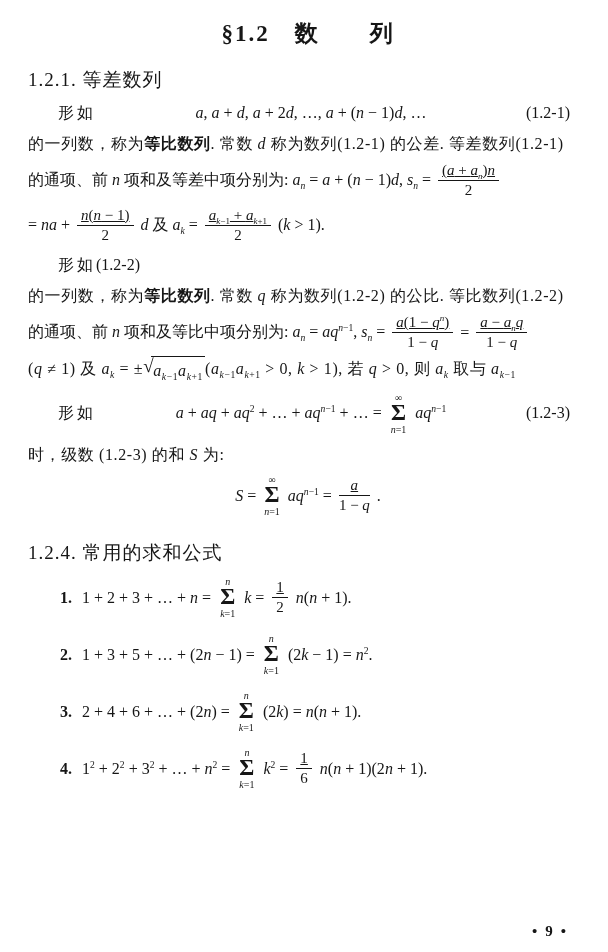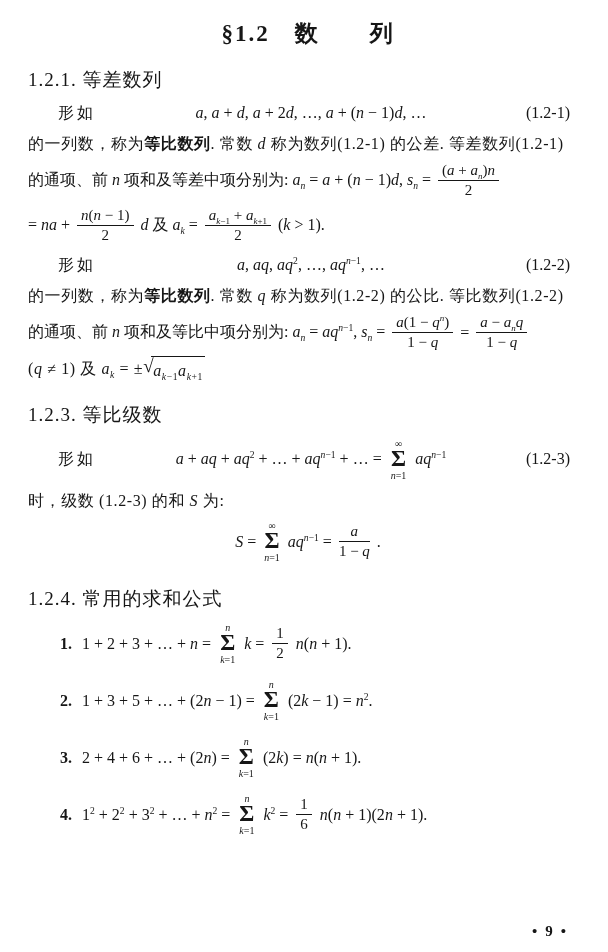--- a/index.html
+++ b/index.html
@@ -24,21 +24,21 @@
     font-size:19px;font-weight:400;margin:18px 0 6px;
     letter-spacing:1px;
   }
   .eqline{display:flex;align-items:center;margin:4px 0;min-height:28px;}
   .eqline .lbl{margin-left:30px;letter-spacing:3px;}
   .eqbody{flex:1;display:flex;justify-content:center;align-items:center;gap:6px;}
   .eqno{margin-right:18px;}
   .para{font-size:16px;line-height:1.65;letter-spacing:0.6px;text-align:justify;margin:1px 0;}
   .mline{display:flex;align-items:center;gap:5px;font-size:16px;min-height:44px;margin:1px 0;white-space:nowrap;}
   .frac{display:inline-block;vertical-align:middle;text-align:center;font-size:15px;line-height:1.15;margin:0 2px;}
-  .frac .num{display:block;padding:0 4px 1px;border-bottom:1.4px solid #161616;}
+  .frac .num{display:block;padding:0 4px 1px;border-bottom:1.4px solid #161616;text-decoration:underline;}
   .frac .den{display:block;padding-top:1px;}
   .sum{display:inline-flex;flex-direction:column;align-items:center;line-height:1;vertical-align:middle;margin:0 3px;}
   .sum .lim{font-size:10px;line-height:1.1;}
   .sum .sigma{font-size:23px;line-height:0.9;font-weight:600;}
   .rad-group{display:inline-flex;align-items:stretch;vertical-align:middle;}
   .radical{font-size:19px;line-height:1;align-self:flex-start;}
   .radicand{border-top:1.4px solid #161616;margin-left:-3px;padding:1px 2px 0;}
   .disp{justify-content:center;min-height:52px;}
   .fitem{display:flex;align-items:center;gap:6px;padding-left:32px;font-size:16px;min-height:50px;margin:7px 0;white-space:nowrap;}
   .fnum{font-weight:700;margin-right:4px;}
@@ -82,48 +82,44 @@
         <span class="num"><i>a</i><sub><i>k</i>−1</sub> + <i>a</i><sub><i>k</i>+1</sub></span>
         <span class="den">2</span>
       </span>
       <span>(<i>k</i> &gt; 1).</span>
     </div>
   </div>
 
   <div>
     <div class="eqline">
       <span class="lbl">形如</span>
-      <span class="eqbody">
-        <span><i>a</i>, <i>aq</i>, <i>aq</i><sup>2</sup>, …, <i>aq</i><sup><i>n</i>−1</sup>, …</span>
-      </span>
       <span class="eqno">(1.2-2)</span>
     </div>
     <div class="para">的一列数，称为<b>等比数列</b>. 常数 <i>q</i> 称为数列(1.2-2) 的公比. 等比数列(1.2-2)</div>
     <div class="mline">
       <span>的通项、前 <i>n</i> 项和及等比中项分别为: <i>a</i><sub><i>n</i></sub> = <i>aq</i><sup><i>n</i>−1</sup>, <i>s</i><sub><i>n</i></sub> =</span>
       <span class="frac">
         <span class="num"><i>a</i>(1 − <i>q</i><sup><i>n</i></sup>)</span>
         <span class="den">1 − <i>q</i></span>
       </span>
       <span>=</span>
       <span class="frac">
         <span class="num"><i>a</i> − <i>a</i><sub><i>n</i></sub><i>q</i></span>
         <span class="den">1 − <i>q</i></span>
       </span>
     </div>
     <div class="para" style="white-space:nowrap;">
       <span>(<i>q</i> ≠ 1) 及 <i>a</i><sub><i>k</i></sub> = ±</span><span class="rad-group">
           <span class="radical">√</span>
           <span class="radicand"><i>a</i><sub><i>k</i>−1</sub><i>a</i><sub><i>k</i>+1</sub></span>
-        </span>
-    </div>
-  </div>
-
-  <div>
-    <div class="sec-h">1.2.3. 等比级数</div>
+        </span><span>(<i>a</i><sub><i>k</i>−1</sub><i>a</i><sub><i>k</i>+1</sub> &gt; 0, <i>k</i> &gt; 1), 若 <i>q</i> &gt; 0, 则 <i>a</i><sub><i>k</i></sub> 取与 <i>a</i><sub><i>k</i>−1</sub></span>
+    </div>
+  </div>
+
+  <div>
     <div class="eqline" style="min-height:50px;">
       <span class="lbl">形如</span>
       <span class="eqbody">
         <span><i>a</i> + <i>aq</i> + <i>aq</i><sup>2</sup> + … + <i>aq</i><sup><i>n</i>−1</sup> + … =</span>
         <span class="sum">
           <span class="lim">∞</span>
           <span class="sigma">Σ</span>
           <span class="lim"><i>n</i>=1</span>
         </span>
         <span><i>aq</i><sup><i>n</i>−1</sup></span>

